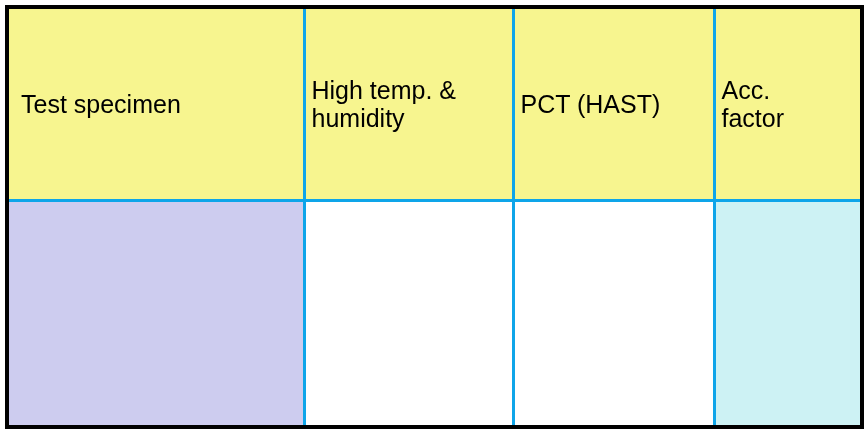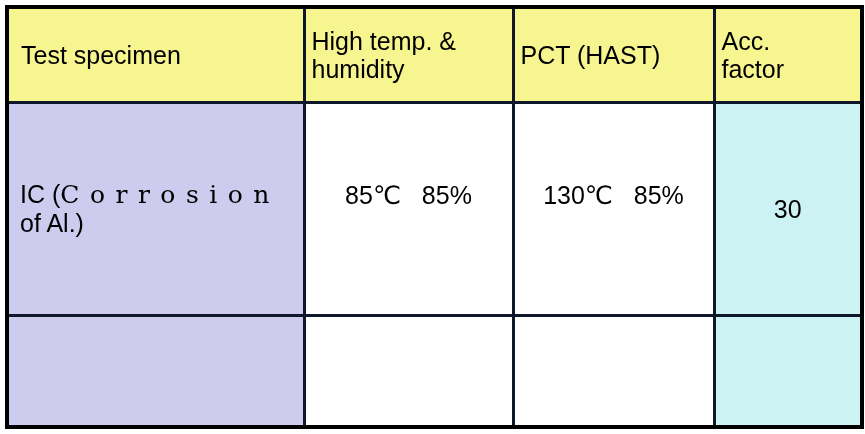--- a/index.html
+++ b/index.html
@@ -13,21 +13,21 @@
     color: #000000;
   }
   table.acc-table {
     border-collapse: collapse;
     width: 855px;
     height: 424px;
     table-layout: fixed;
     border: 4px solid #000000;
   }
   .acc-table th, .acc-table td {
-    border: 3px solid #0f172a;
+    border: 3px solid #0ea5e9;
     vertical-align: middle;
     line-height: 1.12;
     overflow: hidden;
   }
   
   col.c-specimen { width: 297px; }
   col.c-humidity { width: 209px; }
   col.c-pct      { width: 201px; }
   col.c-factor   { width: 148px; }
   
@@ -92,34 +92,20 @@
         <th>
           <div class="line">PCT (HAST)</div>
 
         </th>
         <th>
           <div class="line">Acc.</div>
           <div class="line">factor</div>
         </th>
       </tr>
 
-      <tr class="r-0">
-        <td class="specimen"><span>IC (</span><span class="spaced">Corrosion</span><span> of Al.)</span></td>
-        <td class="value">
-          <div class="line">85℃   85%</div>
-          
-        </td>
-        <td class="value">
-          <div class="line">130℃   85%</div>
-          
-        </td>
-        <td class="factor">
-          <div class="line">30</div>
-        </td>
-      </tr>
 
 
       <tr class="r-2">
         <td class="specimen">
           
           
         </td>
         <td class="value">
           
         </td>

